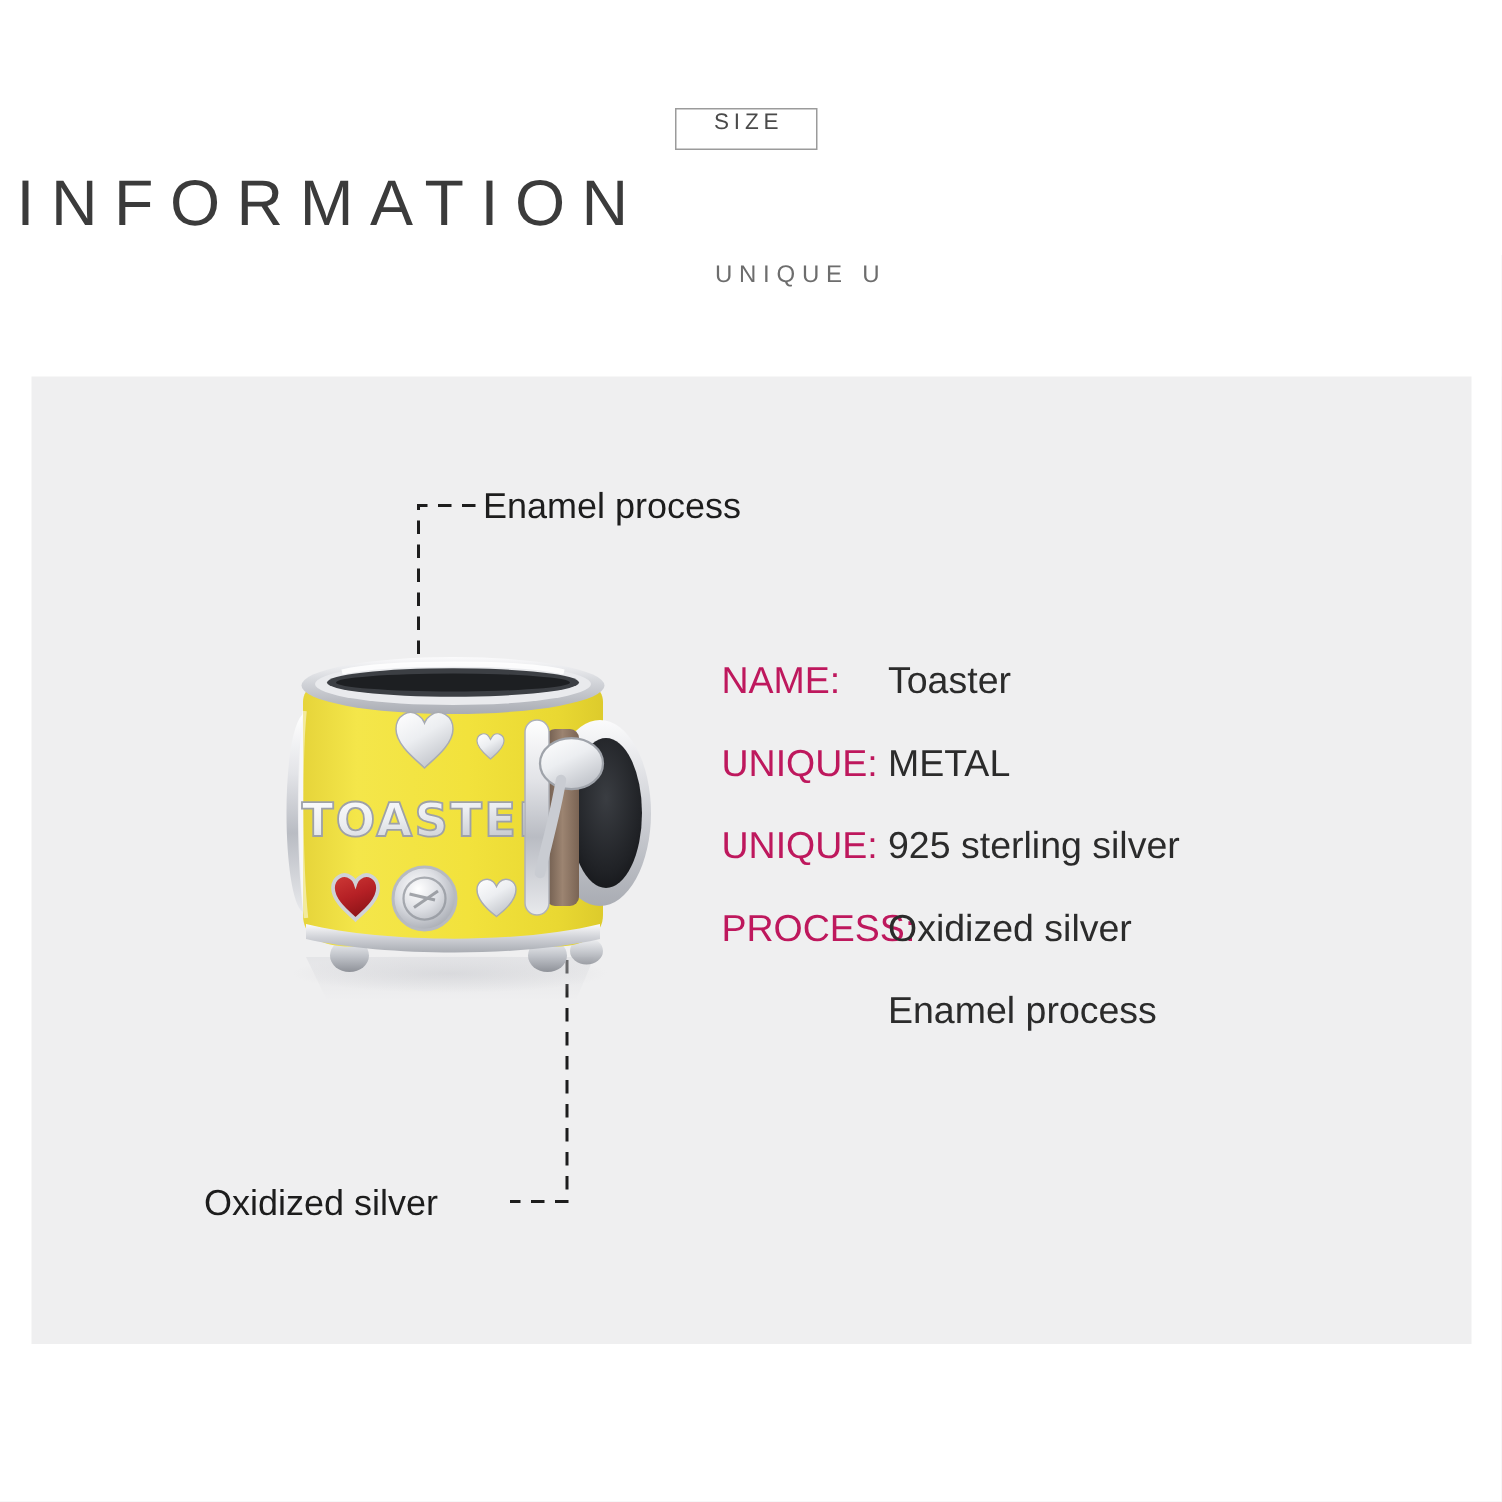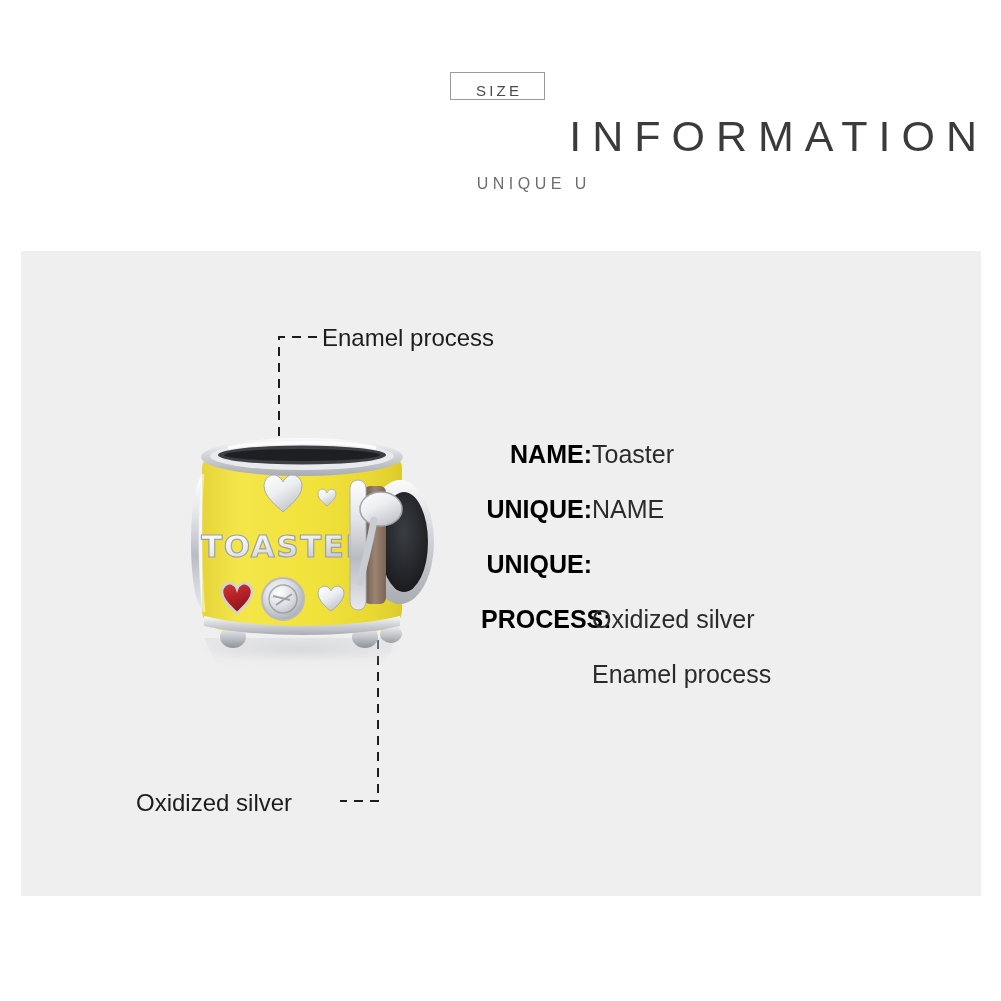--- a/index.html
+++ b/index.html
@@ -26,35 +26,35 @@
   }
   .size-badge {
     position: absolute;
     left: 450px;
     top: 72px;
     width: 95px;
     height: 28px;
     border: 1px solid #9b9b9b;
     box-sizing: border-box;
     display: flex;
-    align-items: flex-end;
+    align-items: flex-start;
     justify-content: center;
   }
   .size-badge span {
     font-size: 15px;
     letter-spacing: 3.2px;
     color: #4a4a4a;
     text-indent: 3.2px;
   }
   .information-title {
     position: absolute;
     left: 0;
     top: 112px;
     width: 988px;
-    text-align: right;
+    text-align: left;
     font-size: 43px;
     letter-spacing: 11px;
     color: #3b3b3b;
     text-indent: 11px;
     font-weight: 400;
   }
   .subtitle {
     position: absolute;
     left: 0;
     top: 175px;
@@ -88,23 +88,22 @@
     height: 55px;
     display: flex;
     align-items: flex-start;
     font-size: 25px;
     color: #2f2f2f;
     white-space: nowrap;
   }
   .spec-label {
     width: 111px;
     flex: 0 0 111px;
-    font-weight: 700;
-    color: #000000;
-    text-align: right;
+    font-weight: 400;
+    color: #be185d;
   }
   .spec-value {
     font-weight: 400;
     color: #2b2b2b;
   }
   .spec-row.size-row .spec-value {
     padding-left: 17px;
   }
   .spec-row.continuation .spec-label {
     visibility: hidden;
@@ -302,26 +301,27 @@
 
 <div class="specs">
 
   <div class="spec-row">
     <div class="spec-label">NAME:</div>
     <div class="spec-value">Toaster</div>
   </div>
 
   <div class="spec-row">
     <div class="spec-label">UNIQUE:</div>
-    <div class="spec-value">NAME</div>
+    <div class="spec-value">METAL</div>
   </div>
 
 
   <div class="spec-row">
     <div class="spec-label">UNIQUE:</div>
+    <div class="spec-value">925 sterling silver</div>
   </div>
 
   <div class="spec-row">
     <div class="spec-label">PROCESS:</div>
     <div class="spec-value">Oxidized silver</div>
   </div>
 
   <div class="spec-row continuation">
     <div class="spec-label"></div>
     <div class="spec-value">Enamel process</div>

